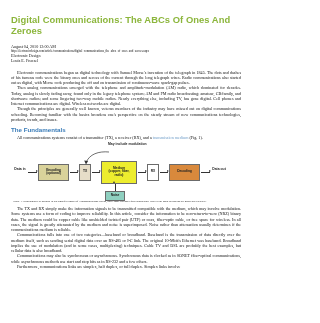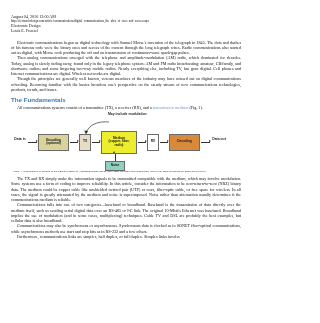--- a/index.html
+++ b/index.html
@@ -138,20 +138,21 @@
     width: 220px;
     text-align: justify;
   }
 </style>
 </head>
 <body>
 
 <div class="page">
  <div class="inner">
 
+  <h1 class="article-title">Digital Communications: The ABCs Of Ones And Zeroes</h1>
 
   <div class="meta">
     <span class="line">August 04, 2010 12:00 AM</span>
     <span class="url">http://electronicdesign.com/article/communications/digital_communications_the_abcs_of_ones_and_zeroes.aspx</span>
     <span class="line">Electronic Design</span>
     <span class="line">Louis E. Frenzel</span>
   </div>
 
   <p class="body">Electronic communications began as digital technology with Samuel Morse's invention of the telegraph in 1845. The dots and dashes of his famous code were the binary ones and zeroes of the current through the long telegraph wires. Radio communications also started out as digital, with Morse code producing the off and on transmission of continuous-wave spark-gap pulses.</p>
   <p class="body">Then analog communications emerged with the telephone and amplitude-modulation (AM) radio, which dominated for decades. Today, analog is slowly fading away, found only in the legacy telephone system; AM and FM radio broadcasting; amateur, CB/family, and shortwave radios; and some lingering two-way mobile radios. Nearly everything else, including TV, has gone digital. Cell phones and Internet communications are digital. Wireless networks are digital.</p>

